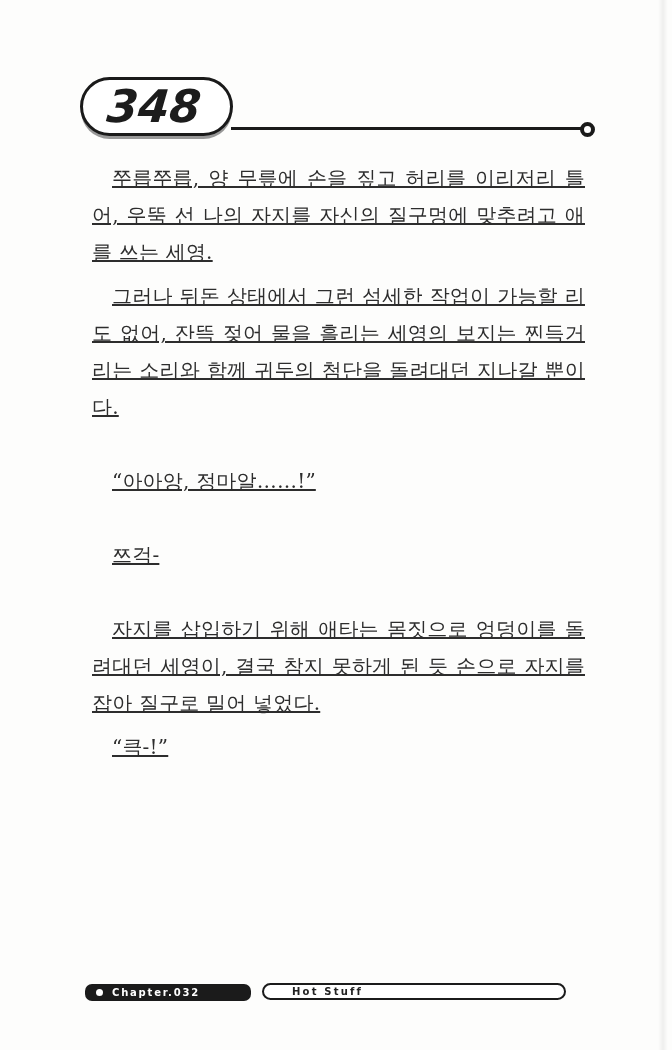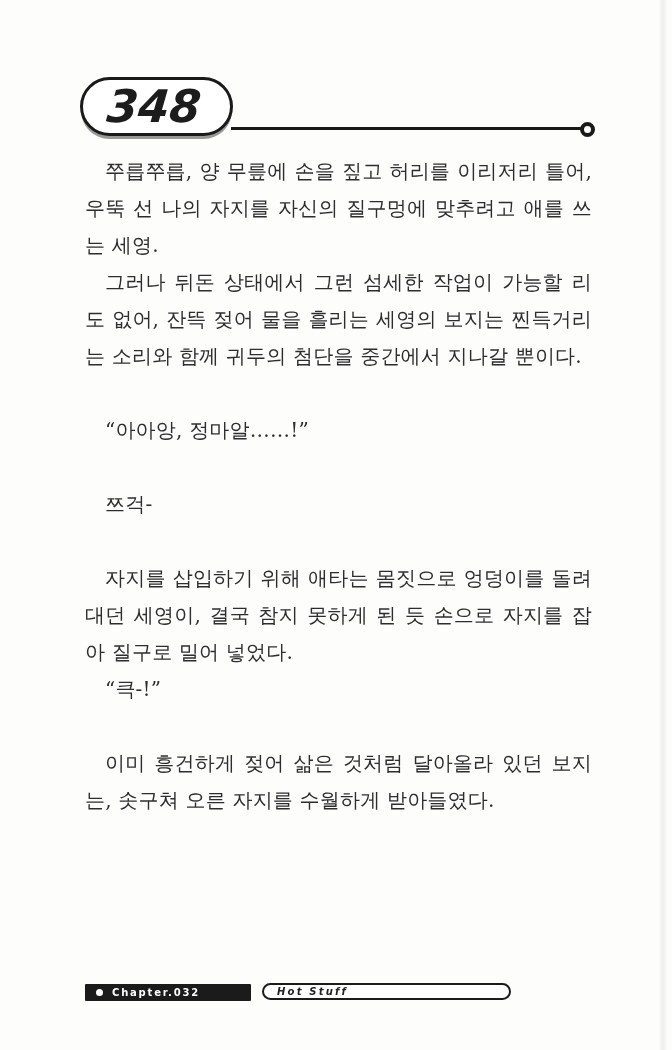--- a/index.html
+++ b/index.html
@@ -58,58 +58,57 @@
   
   .text-block {
     position: absolute; left: 85px; top: 153px;
     width: 507px;
     font-size: 20px; line-height: 37px;
     letter-spacing: 0.2px;
     color: #2d2d2d;
     text-align: justify;
     word-break: break-all;
   }
-  .para { margin: 0; text-indent: 20px; }
+  .para { margin: 7px; text-indent: 20px; text-decoration: underline; }
   .gap-before { margin-top: 37px; }
 
   
   .chapter-pill {
     position: absolute; left: 85px; top: 984px;
     width: 166px; height: 17px;
     box-sizing: border-box;
     background: #1b1b1b;
-    border-radius: 1px;
+    border-radius: 7px;
     display: flex; align-items: center;
     padding-left: 11px;
   }
   .chapter-dot {
     width: 7px; height: 7px;
     border-radius: 50%;
     background: #ffffff;
     margin-right: 9px;
     flex: 0 0 auto;
   }
   .chapter-label {
     font-family: "DejaVu Sans", "Liberation Sans", sans-serif;
     font-weight: 700; font-size: 10px;
     letter-spacing: 1.8px;
     color: #ffffff;
     white-space: nowrap;
     transform: translateY(-0.5px);
   }
   .title-pill {
     position: absolute; left: 262px; top: 983px;
-    width: 249px; height: 17px;
+    width: 304px; height: 17px;
     box-sizing: border-box;
     background: #ffffff;
     border: 2px solid #1b1b1b;
     border-radius: 9px;
     display: flex; align-items: center;
-    padding-left: 13px;
-    font-style: italic;
+    padding-left: 28px;
   }
   .title-label {
     font-family: "DejaVu Sans", "Liberation Sans", sans-serif;
     font-weight: 700; font-size: 10px;
     letter-spacing: 2.2px;
     color: #222222;
     white-space: nowrap;
   }
 </style>
 </head>
@@ -120,26 +119,25 @@
   <div class="scan-edge"></div>
 
   <div class="pagenum-capsule">
     <span class="pagenum">348</span>
   </div>
   <div class="header-line"></div>
   <div class="header-ring"></div>
 
   <div class="text-block">
     <p class="para">쭈릅쭈릅, 양 무릎에 손을 짚고 허리를 이리저리 틀어, 우뚝 선 나의 자지를 자신의 질구멍에 맞추려고 애를 쓰는 세영.</p>
-    <p class="para">그러나 뒤돈 상태에서 그런 섬세한 작업이 가능할 리도 없어, 잔뜩 젖어 물을 흘리는 세영의 보지는 찐득거리는 소리와 함께 귀두의 첨단을 중간에서 지나갈 뿐이다.</p>
+    <p class="para">그러나 뒤돈 상태에서 그런 섬세한 작업이 가능할 리도 없어, 잔뜩 젖어 물을 흘리는 세영의 보지는 찐득거리는 소리와 함께 귀두의 첨단을 돌려대던 지나갈 뿐이다.</p>
     <p class="para gap-before">“아아앙, 정마알……!”</p>
     <p class="para gap-before">쯔걱-</p>
     <p class="para gap-before">자지를 삽입하기 위해 애타는 몸짓으로 엉덩이를 돌려대던 세영이, 결국 참지 못하게 된 듯 손으로 자지를 잡아 질구로 밀어 넣었다.</p>
     <p class="para">“큭-!”</p>
-    <p class="para gap-before">이미 흥건하게 젖어 삶은 것처럼 달아올라 있던 보지는, 솟구쳐 오른 자지를 수월하게 받아들였다.</p>
   </div>
 
   <div class="chapter-pill">
     <span class="chapter-dot"></span>
     <span class="chapter-label">Chapter.032</span>
   </div>
   <div class="title-pill">
     <span class="title-label">Hot Stuff</span>
   </div>
 

